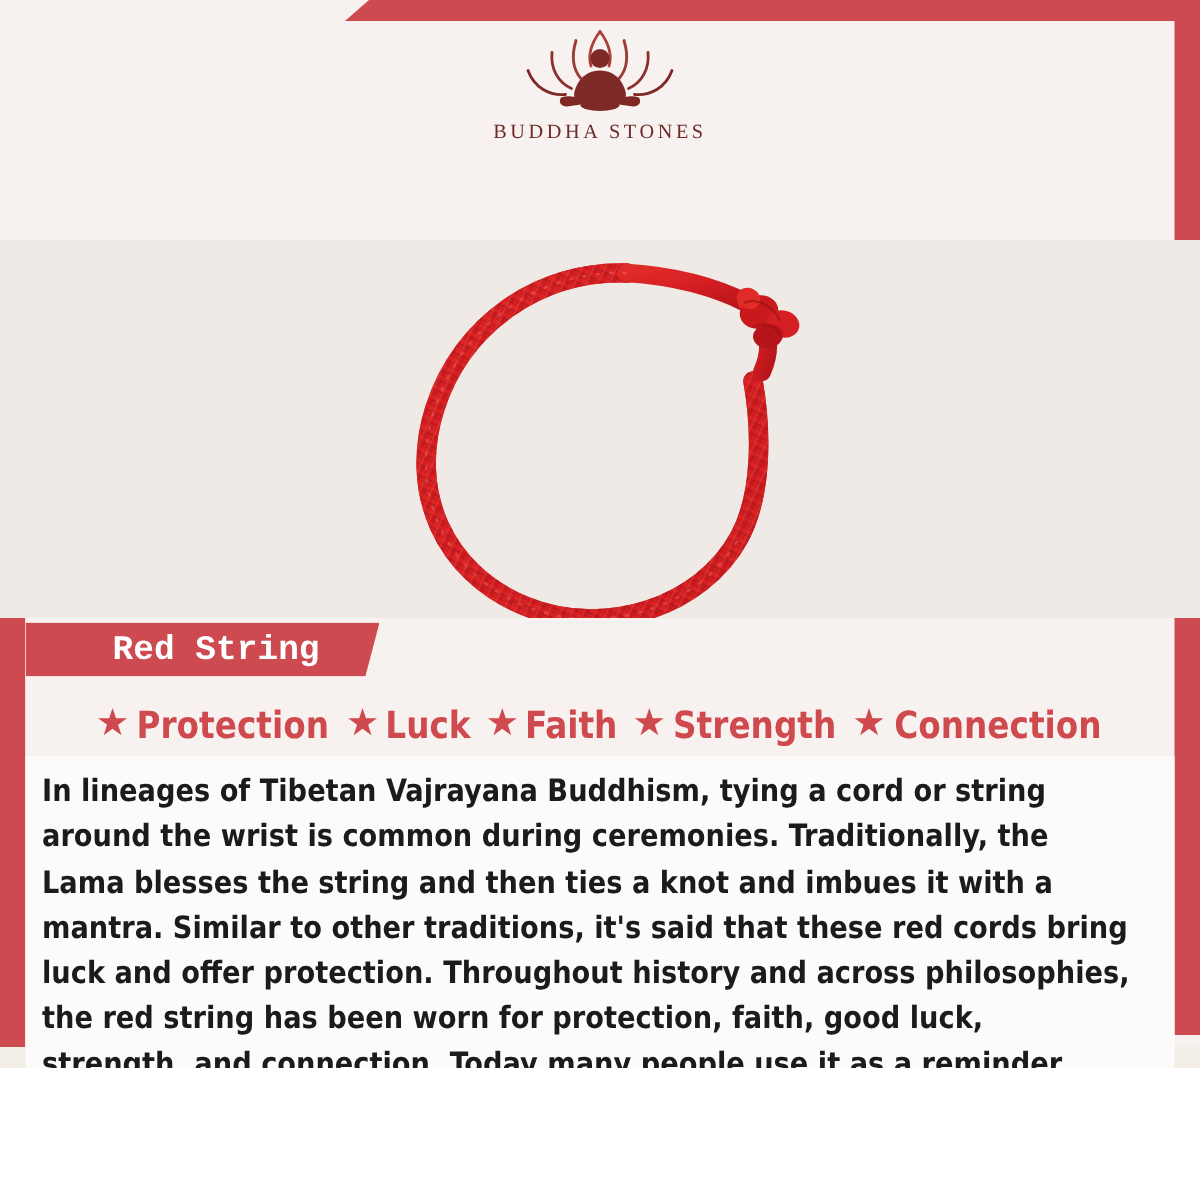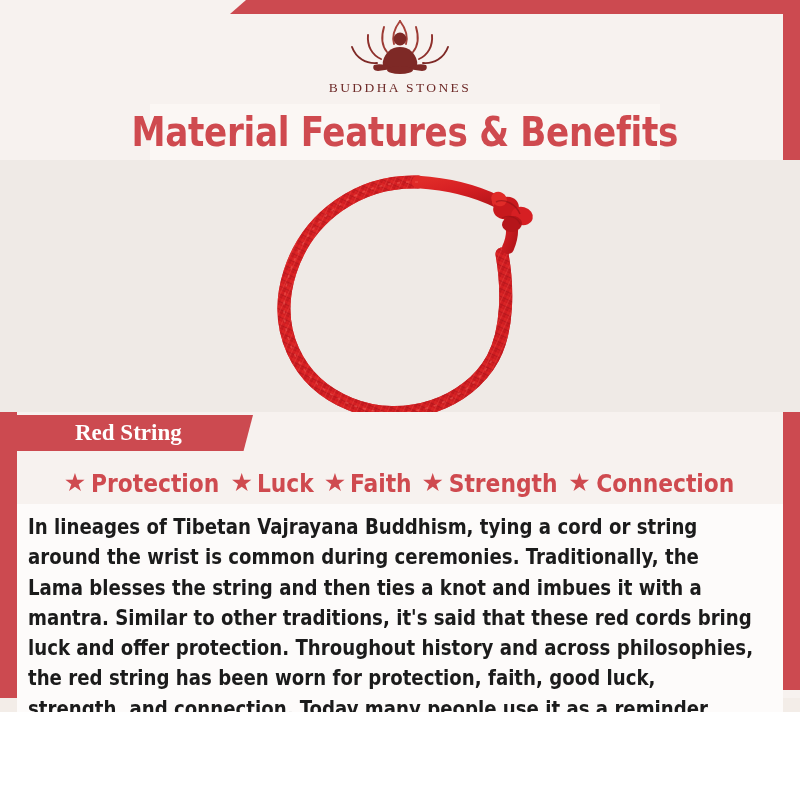--- a/index.html
+++ b/index.html
@@ -131,21 +131,21 @@
     top: 415px;
     left: 17px;
     width: 236px;
     height: 36px;
     background: #CC4A50;
     clip-path: polygon(0 0, 100% 0, 96% 100%, 0 100%);
     display: flex;
     align-items: center;
   }
   .red-string-label {
-    font-family: Liberation Serif, serif;
+    font-family: Liberation Mono, monospace;
     font-weight: bold;
     font-size: 23px;
     color: #FFFFFF;
     margin-left: 58px;
     letter-spacing: 0px;
     white-space: nowrap;
   }
 
   
   .benefits-row {
@@ -230,23 +230,20 @@
           <path d="M64 34 C55 34, 49 40, 47 48 C46 52, 48 55, 52 55 L76 55 C80 55, 82 52, 81 48 C79 40, 73 34, 64 34 Z"></path>
           <path d="M38 52 C44 50, 52 52, 56 56 L42 58 C38 58, 36 55, 38 52 Z"></path>
           <path d="M90 52 C84 50, 76 52, 72 56 L86 58 C90 58, 92 55, 90 52 Z"></path>
           <ellipse cx="64" cy="57" rx="13" ry="4"></ellipse>
         </g>
       </svg>
       <div class="logo-wordmark">BUDDHA STONES</div>
     </div>
   </div>
 
-  <div class="title-band">
-    <div class="title-text">Material Features &amp; Benefits</div>
-  </div>
 
   <div class="photo-area">
     <svg class="bracelet" viewBox="0 0 320 252">
       <defs>
         <linearGradient id="cordGrad" x1="0" y1="0" x2="1" y2="1">
           <stop offset="0%" stop-color="#E02B28"></stop>
           <stop offset="45%" stop-color="#D61F23"></stop>
           <stop offset="100%" stop-color="#B8161B"></stop>
         </linearGradient>
         <pattern id="braid" width="7" height="7" patternUnits="userSpaceOnUse" patternTransform="rotate(25)">

